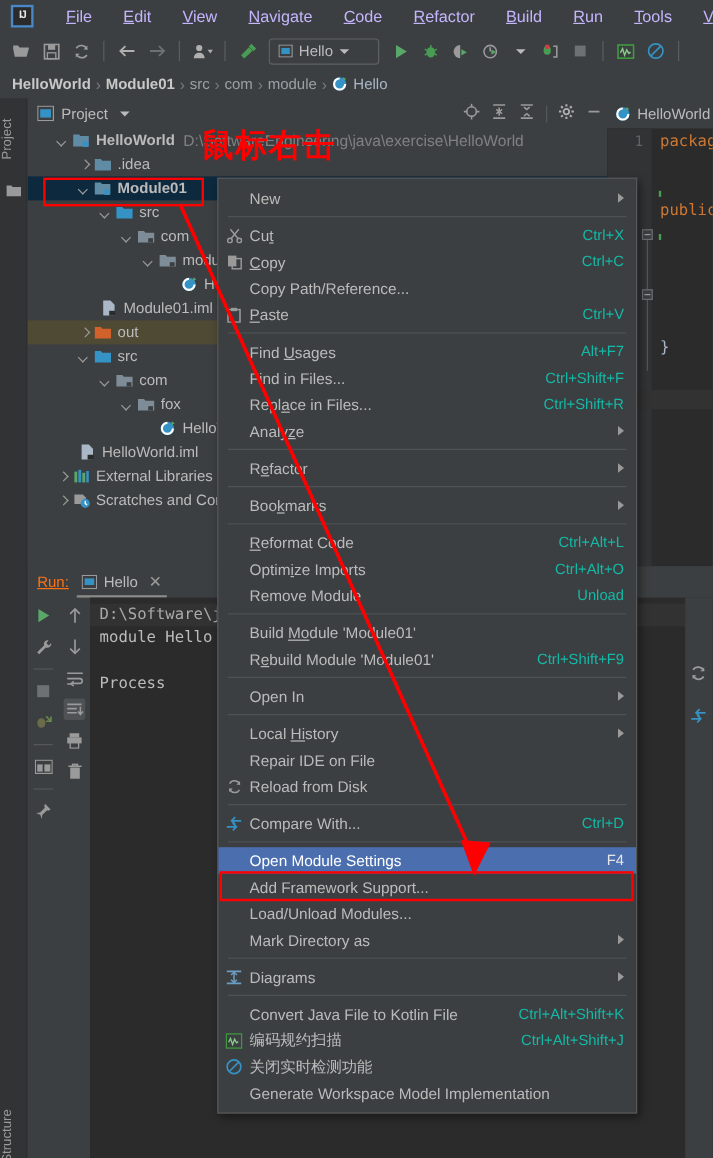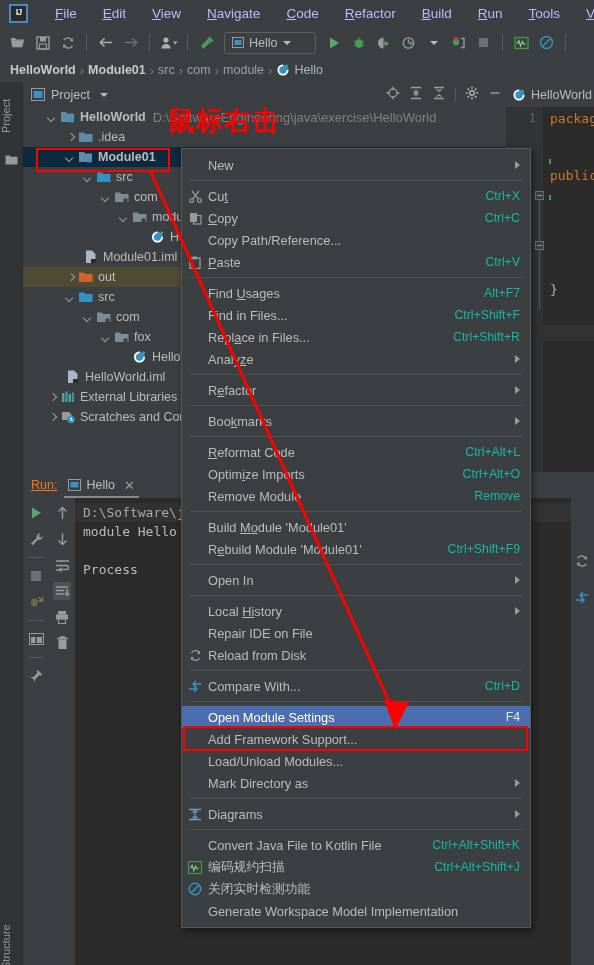--- a/index.html
+++ b/index.html
@@ -852,21 +852,21 @@
 
     <div class="mi">
       <span class="mi-ico"></span>
       <span class="mi-label">Optim<span class="mn">i</span>ze Imports</span>
       <span class="mi-key">Ctrl+Alt+O</span>
     </div>
 
     <div class="mi">
       <span class="mi-ico"></span>
       <span class="mi-label">Remove Module</span>
-      <span class="mi-key">Remove</span>
+      <span class="mi-key">Unload</span>
     </div>
     <div class="mi-sep"></div>
 
     <div class="mi">
       <span class="mi-ico"></span>
       <span class="mi-label">Build <span class="mn">Mo</span>dule 'Module01'</span>
     </div>
 
     <div class="mi">
       <span class="mi-ico"></span>

